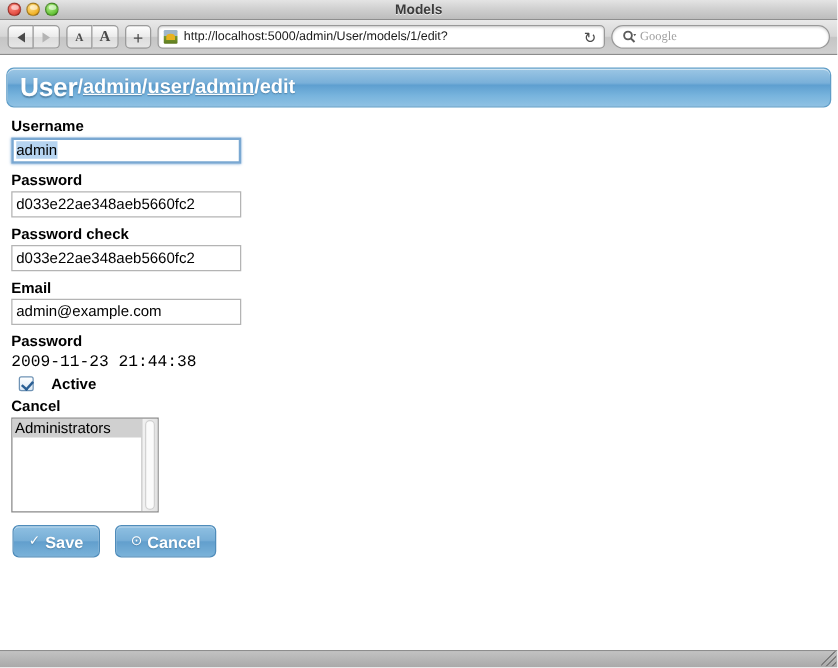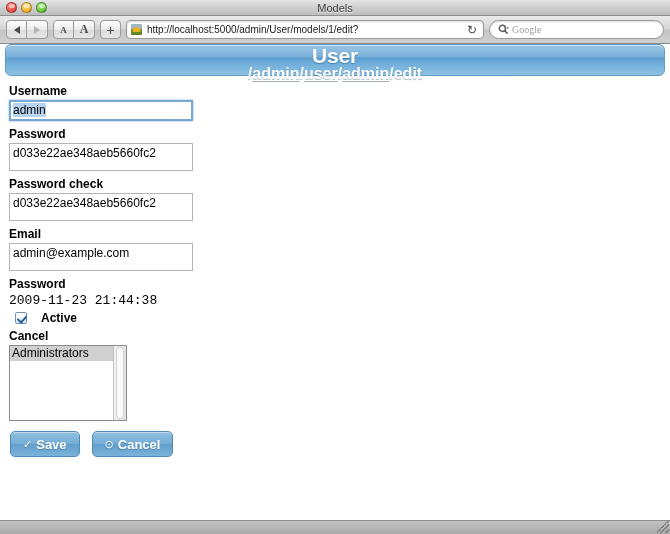--- a/index.html
+++ b/index.html
@@ -60,21 +60,21 @@
   }
   .light.red    { background: radial-gradient(circle at 35% 30%, #ff8c80, #e24b41 70%, #b32f28); }
   .light.yellow { background: radial-gradient(circle at 35% 30%, #ffe08a, #f0b024 70%, #c4841a); }
   .light.green  { background: radial-gradient(circle at 35% 30%, #b3f08a, #62c134 70%, #3f8f1f); }
 
   .window-title {
     position: absolute;
     left: 0; right: 0;
     text-align: center;
     font-size: 11px;
-    font-weight: normal;
+    font-weight: bold;
     color: #3b3b3b;
     text-shadow: 0 1px 0 rgba(255,255,255,0.7);
     pointer-events: none;
     line-height: 16px;
   }
 
   .toolbar {
     height: 28px;
     box-sizing: border-box;
     background: linear-gradient(to bottom, #e9e9e9 0%, #d6d6d6 48%, #c5c5c5 52%, #d0d0d0 100%);
@@ -193,33 +193,32 @@
   
   .page {
     flex: 1;
     background: #ffffff;
     overflow: hidden;
     position: relative;
     padding: 0;
   }
 
   .page-header {
-    margin: 0 5px 0 5px;
+    margin: 10px 5px 0 5px;
     height: 32px;
     border-radius: 6px;
     background:
       linear-gradient(to bottom, #9cc6e4 0%, #79b0d9 38%, #5e9fd0 44%, #78b4dd 72%, #8fc1e3 100%);
     border: 1px solid #5f9dc7;
     display: flex;
     align-items: center;
     justify-content: flex-start;
     padding: 0 10px;
     box-sizing: border-box;
     box-shadow: inset 0 1px 0 rgba(255,255,255,0.55);
-    flex-direction: column;
   }
   .page-title {
     color: #ffffff;
     font-size: 21px;
     font-weight: bold;
     letter-spacing: -0.2px;
     text-shadow: 0 1px 1px rgba(40,80,110,0.45);
     line-height: 1;
   }
   .breadcrumb {
@@ -242,21 +241,21 @@
   .field-label {
     font-size: 12px;
     font-weight: bold;
     color: #000000;
     margin: 0 0 2px 0;
     line-height: 14px;
   }
 
   .text-input {
     width: 184px;
-    height: 28px;
+    height: 21px;
     box-sizing: border-box;
     font-family: "Liberation Sans", sans-serif;
     font-size: 12px;
     color: #000000;
     padding: 1px 3px;
     border: 1px solid #b4b4b4;
     background: #ffffff;
     border-radius: 0;
     outline: none;
     display: block;

